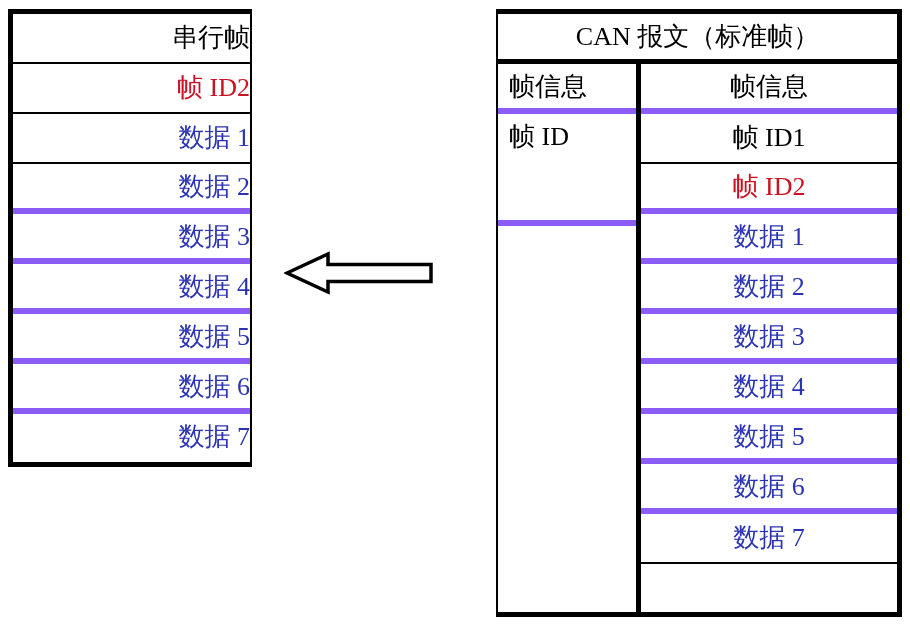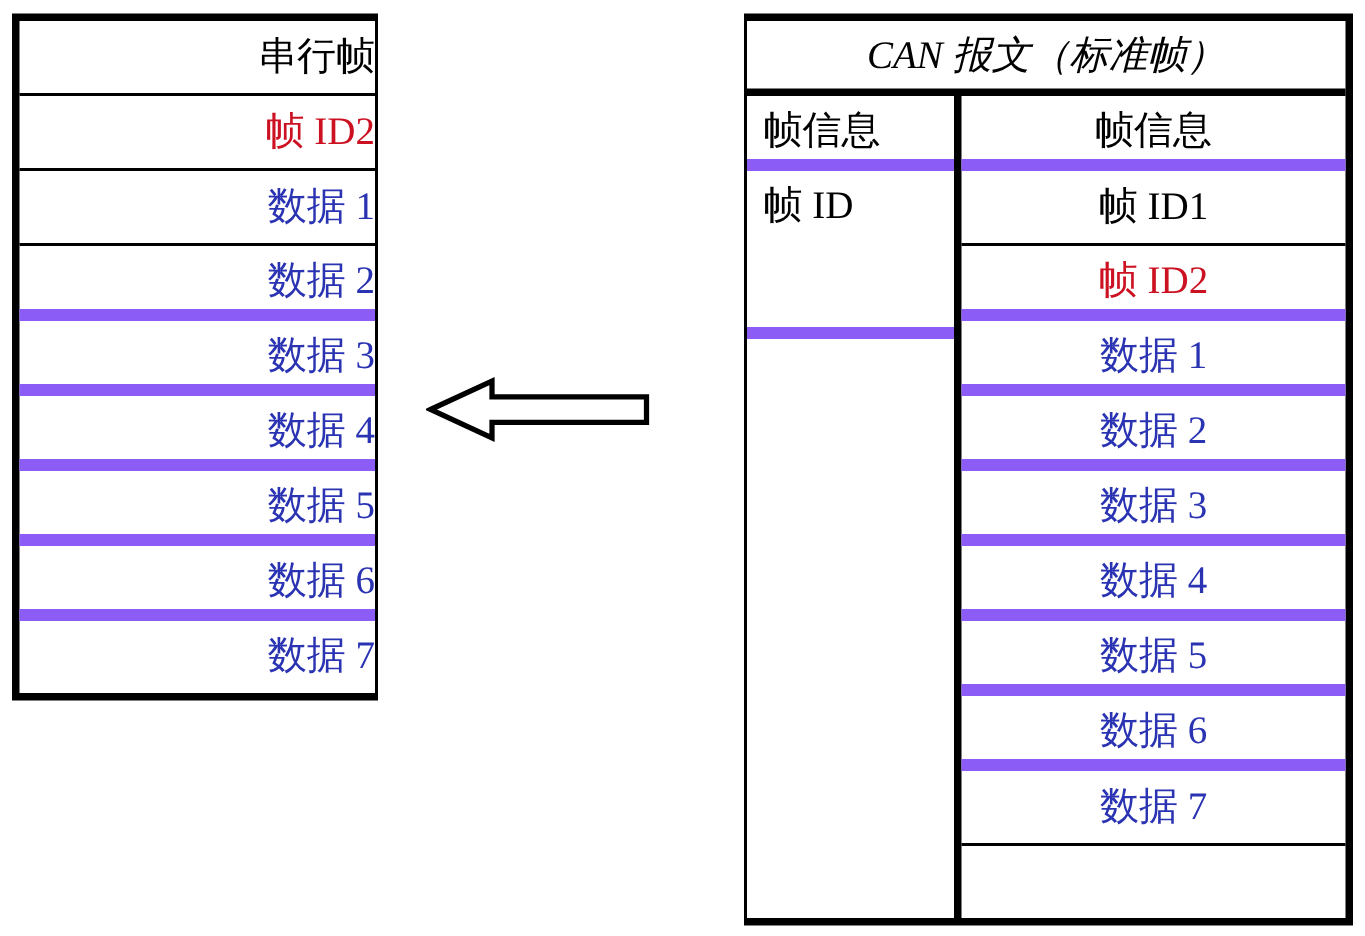--- a/index.html
+++ b/index.html
@@ -28,21 +28,21 @@
     display: flex; flex-direction: column;
     background: #fff;
   }
   .lrow {
     height: 50px;
     font-size: 26px;
     text-align: right;
     line-height: 45px;
     flex: 0 0 auto;
   }
-  .bb-thick { border-bottom: 8px solid #8b5cf6; line-height: 45px; }
+  .bb-thick { border-bottom: 6px solid #8b5cf6; line-height: 45px; }
   .bb-thin  { border-bottom: 2px solid #000; line-height: 48px; }
   .grow { flex: 1 1 auto; height: auto; }
 
   
   .arrow {
     position: absolute;
     left: 284px; top: 251px;
     width: 150px; height: 44px;
   }
 
@@ -54,21 +54,20 @@
     border-style: solid;
     border-color: #000;
     border-width: 5px 5px 5px 2px;
     display: flex; flex-direction: column;
     background: #fff;
   }
   .rheader {
     height: 50px; flex: 0 0 auto;
     font-size: 26px; text-align: center; line-height: 45px;
     border-bottom: 5px solid #000;
-    font-style: italic;
   }
   .rbody { display: flex; flex: 1 1 auto; min-height: 0; }
   .rcol-left {
     width: 143px; flex: 0 0 auto;
     border-right: 5px solid #000;
     display: flex; flex-direction: column;
   }
   .lcell { font-size: 26px; flex: 0 0 auto; }
   .lcell .lbl {
     display: block; height: 45px; line-height: 45px;

